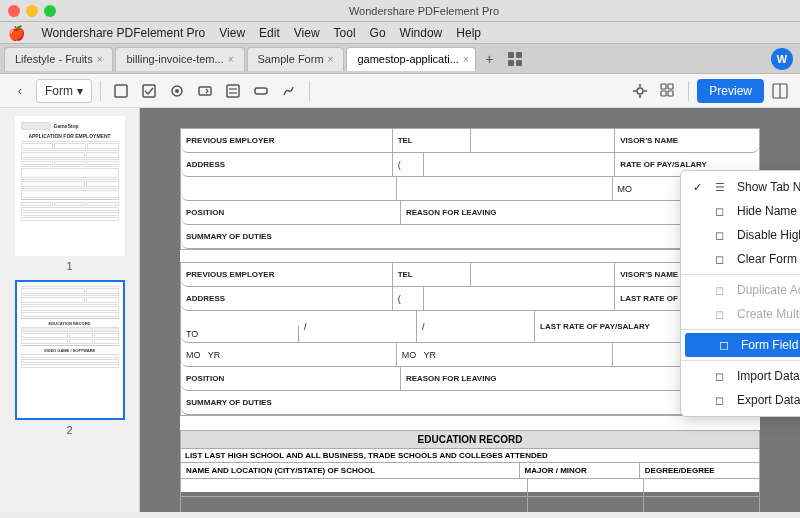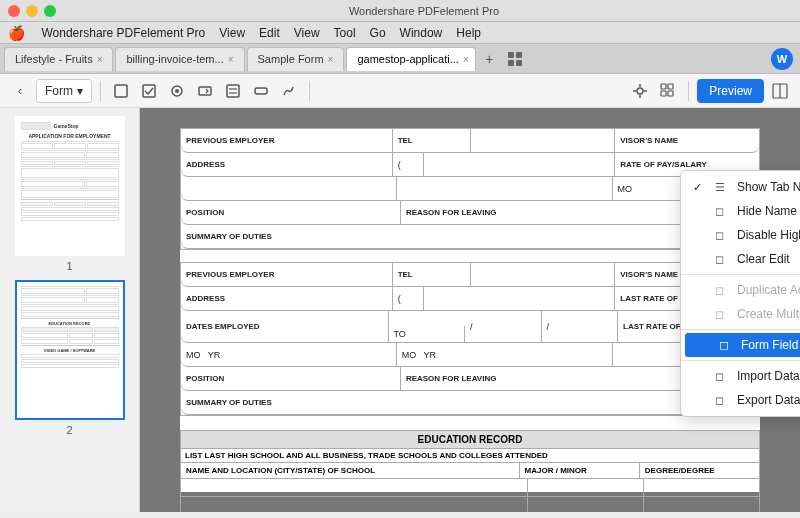--- a/index.html
+++ b/index.html
@@ -447,21 +447,20 @@
           <div class="doc-cell" style="flex:2;"></div>
           <div class="doc-cell label" style="flex:2;">VISOR'S NAME</div>
         </div>
         <div class="doc-row">
           <div class="doc-cell label" style="flex:3;">ADDRESS</div>
           <div class="doc-cell" style="flex:0.3;">(</div>
           <div class="doc-cell" style="flex:2.7;"></div>
           <div class="doc-cell label" style="flex:2;">LAST RATE OF PAY/SALARY</div>
         </div>
         <div class="doc-row">
-          <div class="doc-cell label" style="flex:3;">DATES EMPLOYED</div>
           <div class="doc-cell" style="flex:1;margin-top:15px;">TO</div>
           <div class="doc-cell" style="flex:1;">/</div>
           <div class="doc-cell" style="flex:1;">/</div>
           <div class="doc-cell label" style="flex:2;">LAST RATE OF PAY/SALARY</div>
         </div>
         <div class="doc-row">
           <div class="doc-cell" style="flex:3;">MO &nbsp; YR</div>
           <div class="doc-cell" style="flex:3;">MO &nbsp; YR</div>
           <div class="doc-cell" style="flex:2;"></div>
         </div>
@@ -517,21 +516,21 @@
 
       <div class="menu-item-row">
         <span class="menu-check"></span>
         <span style="font-size:11px;color:#555;width:14px;">◻</span>
         <span>Disable Highlight</span>
       </div>
 
       <div class="menu-item-row">
         <span class="menu-check"></span>
         <span style="font-size:11px;color:#555;width:14px;">◻</span>
-        <span>Clear Edit</span>
+        <span>Clear Form</span>
       </div>
       <div class="menu-divider"></div>
 
       <div class="menu-item-row disabled">
         <span class="menu-check"></span>
         <span style="font-size:11px;color:#aaa;width:14px;">◻</span>
         <span>Duplicate Across Pages</span>
       </div>
 
       <div class="menu-item-row disabled">

